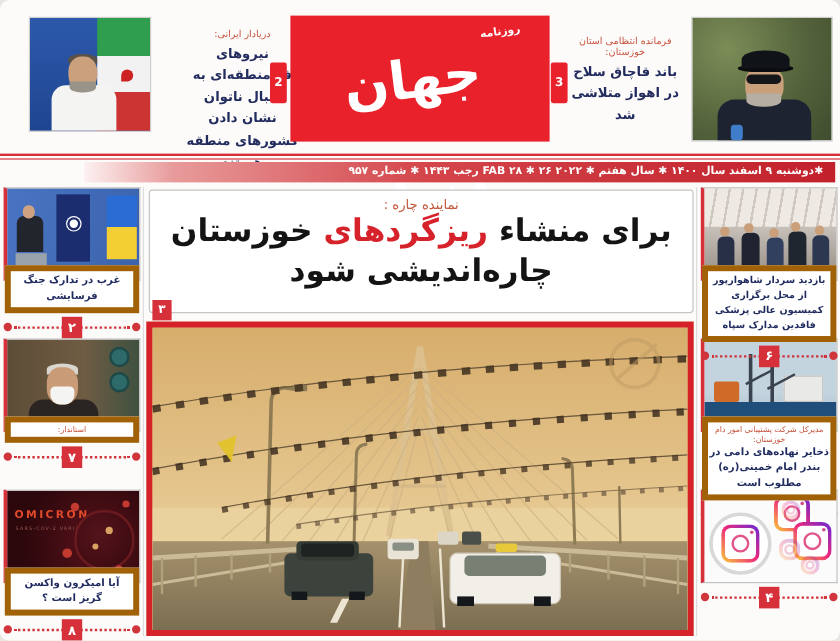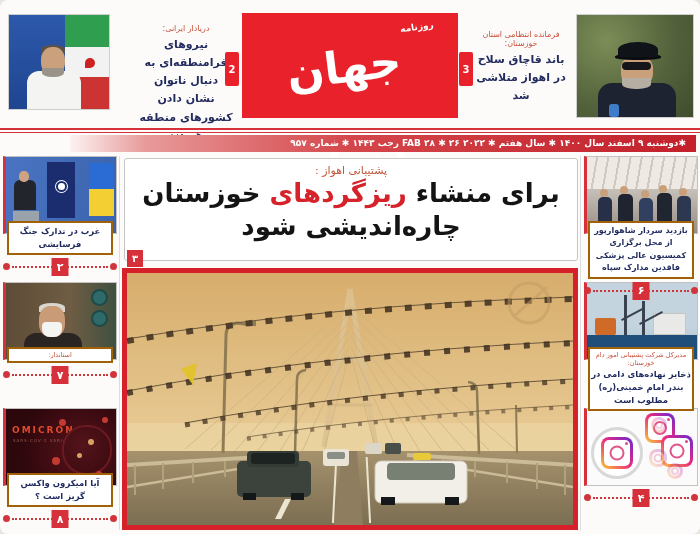--- a/index.html
+++ b/index.html
@@ -4,21 +4,21 @@
 <style>
   html,body{margin:0;padding:0;background:#e9e6e2;font-family:"DejaVu Sans",sans-serif;}
   .page{position:relative;width:700px;height:534px;background:#fcfbfa;overflow:hidden;border-radius:8px;}
   .fa{direction:rtl;}
   
   .mast{position:absolute;left:242px;top:13px;width:216px;height:105px;background:#e8212b;}
   .mast-sub{position:absolute;top:9px;right:24px;color:#fff;font-size:9px;font-weight:bold;transform:rotate(-8deg);}
   .mast-title{position:absolute;top:4px;left:0;right:0;text-align:center;color:#fff;font-size:44px;font-weight:bold;line-height:100px;transform:rotate(-7deg);}
   .tab{position:absolute;width:14px;height:34px;background:#e8212b;color:#fff;font-size:10px;font-weight:bold;display:flex;align-items:center;justify-content:center;border-radius:2px;}
   .tstory{position:absolute;top:14px;height:104px;display:flex;}
-  .tl{left:8px;width:230px;gap:24px;}
+  .tl{left:24px;width:230px;gap:24px;}
   .tr{left:466px;width:228px;}
   .tph{position:relative;overflow:hidden;border:1px solid #cfcfcf;background:#888;}
   .ttxt{flex:1;padding:10px 4px 0 4px;}
   .kick{color:#c8503a;font-size:8px;text-align:center;margin-bottom:3px;}
   .thead{color:#232c5e;font-weight:bold;font-size:11px;line-height:1.65;text-align:center;}
   
   .ph-officer{width:100px;height:94px;background:linear-gradient(#2d59ab,#1e4590);}
   .ir-flag{position:absolute;right:0;top:0;width:44%;height:100%;background:linear-gradient(#2f9e4f 34%,#f2f2f2 34% 66%,#cc3333 66%);}
   .ir-emblem{position:absolute;right:14%;top:46%;width:10px;height:10px;background:#c22;border-radius:50% 50% 50% 0;}
   .off-body{position:absolute;left:18%;bottom:0;width:54px;height:38px;background:#f4f4f2;border-radius:12px 12px 0 0;}
@@ -45,21 +45,21 @@
   .lead-h{font-size:26px;font-weight:bold;color:#141414;line-height:1.22;margin-top:1px;}
   .red{color:#d6222b;}
   .lead-badge{position:absolute;left:2px;bottom:-7px;width:16px;height:17px;background:#d6303a;color:#fff;font-size:10px;font-weight:bold;display:flex;align-items:center;justify-content:center;}
   
   .mainph{position:absolute;left:122px;top:268px;width:456px;height:262px;border:5px solid #d6212b;box-sizing:border-box;background:#dcb67c;}
   .mainph svg{display:block;}
   
   .card{position:absolute;width:114px;}
   .cl{left:3px;} .cr{left:584px;}
   .ph{position:relative;height:78px;border:1px solid #c2c2c2;border-left:3px solid #d6303a;box-sizing:border-box;overflow:hidden;background:#999;}
-  .hbox{position:relative;z-index:2;margin:-13px auto 0;width:100px;background:#fff;border:2px solid #a16207;padding:2px 1px;text-align:center;}
+  .hbox{position:relative;z-index:2;margin:-13px auto 0;width:100px;background:#fff;border:5px solid #a16207;padding:2px 1px;text-align:center;}
   .skick{color:#c8503a;font-size:6.5px;line-height:1.3;}
   .shead{color:#1f2a5e;font-weight:bold;font-size:8.5px;line-height:1.55;}
   .brow{position:relative;height:18px;margin-top:3px;}
   .dots{position:absolute;left:9px;right:9px;top:8px;border-top:2px dotted #d0353c;}
   .enddot{position:absolute;top:5px;width:7px;height:7px;border-radius:50%;background:#d0353c;}
   .enddot.l{left:0;}.enddot.r{right:0;}
   .badge{position:absolute;left:50%;top:0;transform:translateX(-50%);width:17px;height:18px;background:#d6303a;color:#fff;font-size:11px;font-weight:bold;display:flex;align-items:center;justify-content:center;}
   
   .ph-nato{background:linear-gradient(100deg,#4a74c2,#3b63ad);}
   .nato-flag{position:absolute;left:37%;top:6%;width:26%;height:74%;background:#1b2d6e;}
@@ -151,21 +151,21 @@
   <div class="rule1"></div>
   <div class="rule2"></div>
   <div class="datebar">
     <span class="fa">✱دوشنبه ۹ اسفند سال ۱۴۰۰  ✱  سال هفتم  ✱  ۲۰۲۲ FAB ۲۸ ✱ ۲۶ رجب ۱۴۴۳  ✱  شماره ۹۵۷</span>
   </div>
 
   <div class="vline" style="left:119px;"></div>
   <div class="vline" style="left:580px;"></div>
 
   <div class="lead">
-    <div class="lead-kick fa">پشتیبانی اهواز :</div>
+    <div class="lead-kick fa">نماینده چاره :</div>
     <div class="lead-h fa">
       <span>برای منشاء</span>
       <span class="red">ریزگردهای</span>
       <span>خوزستان</span>
     </div>
     <div class="lead-h fa">چاره‌اندیشی شود</div>
     <div class="lead-badge">۳</div>
   </div>
 
   <div class="mainph">

